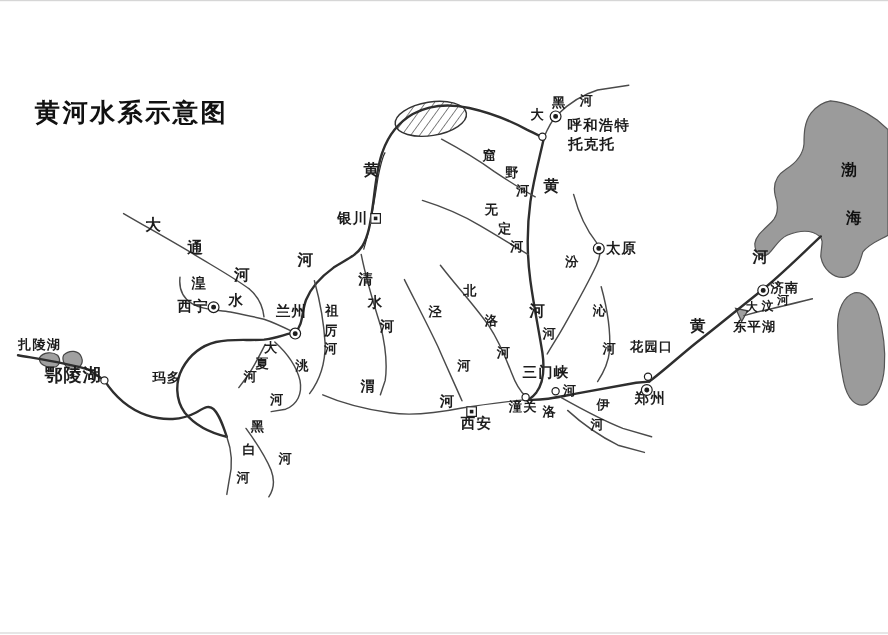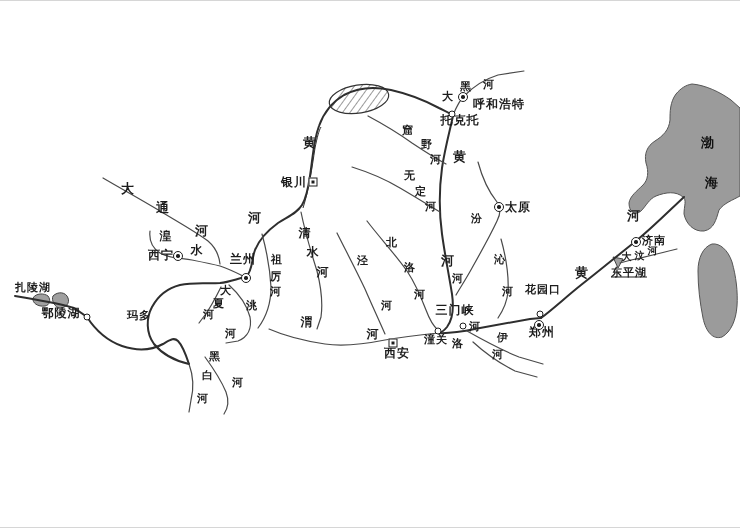--- a/index.html
+++ b/index.html
@@ -73,20 +73,21 @@
       <path d="M501,239 C506,257 509,275 508,292 C507,303 502,312 498,318"></path>
       <path d="M467,331 C483,340 501,350 519,357 L543,364"></path>
       <path d="M473,342 C485,353 499,363 515,371 L537,377"></path>
       <path d="M677,249 C661,253 645,257 631,260 L620,263"></path>
     </g>
   </svg>
 
   <div class="hairline" style="top:0;"></div>
   <div class="hairline" style="top:527px;"></div>
 
+  <div class="title">黄河水系示意图</div>
 
   <div>
       <div class="lbl big" style="left: 128px; top: 188px;">大</div>
       <div class="lbl big" style="left: 163px; top: 207px;">通</div>
       <div class="lbl big" style="left: 202px; top: 230px;">河</div>
       <div class="lbl" style="left: 166px; top: 236px;">湟</div>
       <div class="lbl" style="left: 197px; top: 250px;">水</div>
       <div class="lbl big" style="left: 310px; top: 142px;">黄</div>
       <div class="lbl big" style="left: 255px; top: 217px;">河</div>
       <div class="lbl" style="left: 305px; top: 233px;">清</div>
@@ -131,35 +132,35 @@
       <div class="lbl" style="left: 503px; top: 337px; font-size: 11px;">伊</div>
       <div class="lbl" style="left: 498px; top: 354px; font-size: 11px;">河</div>
       <div class="lbl big" style="left: 582px; top: 272px;">黄</div>
       <div class="lbl big" style="left: 634px; top: 215px;">河</div>
       <div class="lbl" style="left: 627px; top: 257px; font-size: 10px;">大</div>
       <div class="lbl" style="left: 640px; top: 256px; font-size: 10px;">汶</div>
       <div class="lbl" style="left: 653px; top: 251px; font-size: 10px;">河</div>
       <div class="lbl big sea" style="left: 708px; top: 142px;">渤</div>
       <div class="lbl big sea" style="left: 712px; top: 182px;">海</div>
       <div class="lbl" style="left: 33px; top: 287px; font-size: 11px;">扎陵湖</div>
-      <div class="lbl" style="left: 61px; top: 313px; font-size: 12px;">鄂陵湖</div>
+      <div class="lbl" style="left: 61px; top: 313px; font-size: 15px;">鄂陵湖</div>
       <div class="lbl" style="left: 106px; top: 315px; font-size: 11px; margin-left: 33px;">玛多</div>
       <div class="lbl" style="left: 161px; top: 255px;">西宁</div>
       <div class="lbl" style="left: 243px; top: 260px; font-family: Liberation Mono, monospace;">兰州</div>
       <div class="lbl" style="left: 294px; top: 182px;">银川</div>
       <div class="lbl" style="left: 499px; top: 104px;">呼和浩特</div>
-      <div class="lbl" style="left: 460px; top: 120px;">托克托</div>
+      <div class="lbl" style="left: 493px; top: 120px;">托克托</div>
       <div class="lbl" style="left: 518px; top: 207px; text-align: center;">太原</div>
       <div class="lbl" style="left: 397px; top: 353px;">西安</div>
       <div class="lbl" style="left: 436px; top: 339px; font-size: 11px;">潼关</div>
       <div class="lbl" style="left: 455px; top: 310px;">三门峡</div>
       <div class="lbl" style="left: 543px; top: 289px; font-size: 11px;">花园口</div>
       <div class="lbl" style="left: 542px; top: 332px;">郑州</div>
       <div class="lbl" style="left: 654px; top: 240px; font-size: 11px;">济南</div>
-      <div class="lbl" style="left: 629px; top: 272px; font-size: 11px; text-decoration: underline;">东平湖</div>
+      <div class="lbl" style="left: 629px; top: 272px; font-size: 11px;">东平湖</div>
       <div class="mk mk-circle" style="left: 87px; top: 317px;"></div>
       <div class="mk mk-double" style="left: 178px; top: 256px;">
         <i></i>
       </div>
       <div class="mk mk-double" style="left: 246px; top: 278px;">
         <i></i>
       </div>
       <div class="mk mk-square" style="left: 313px; top: 182px;">
         <i></i>
       </div>

